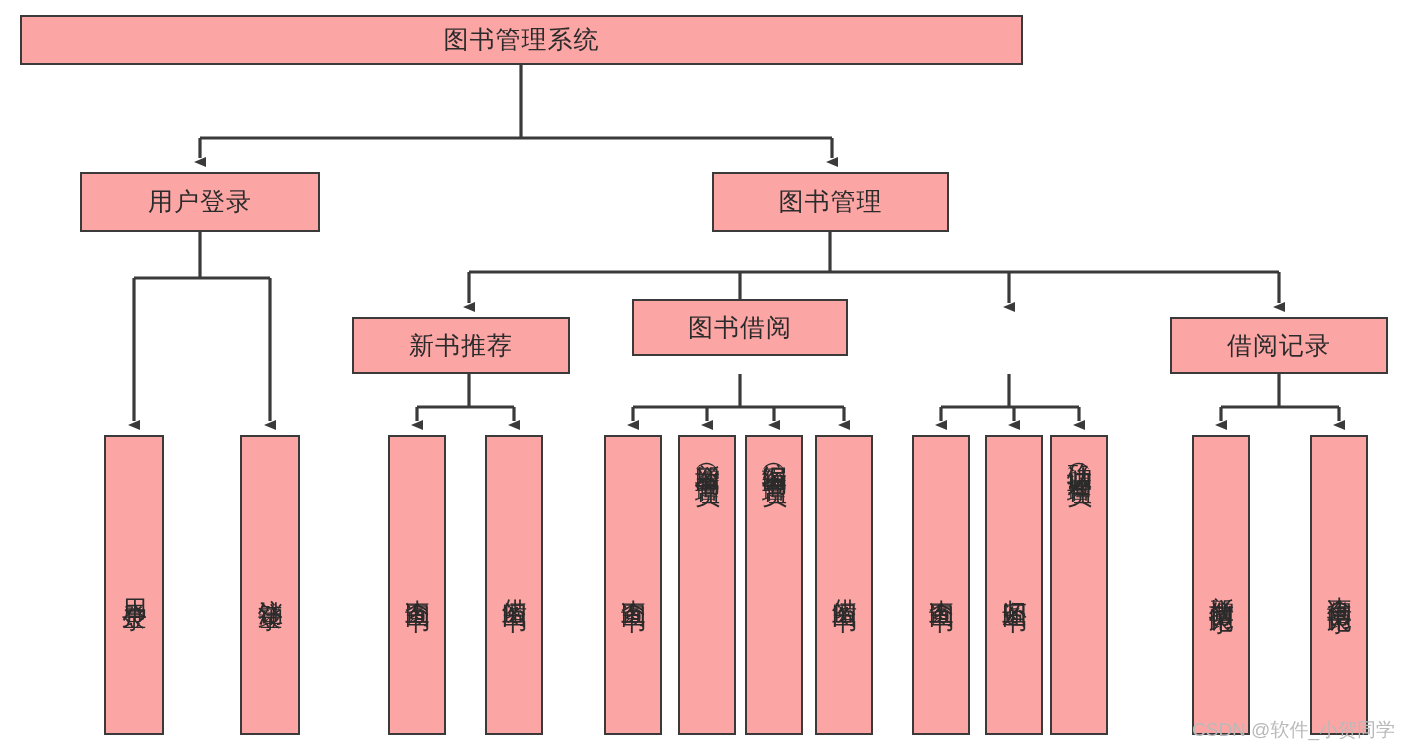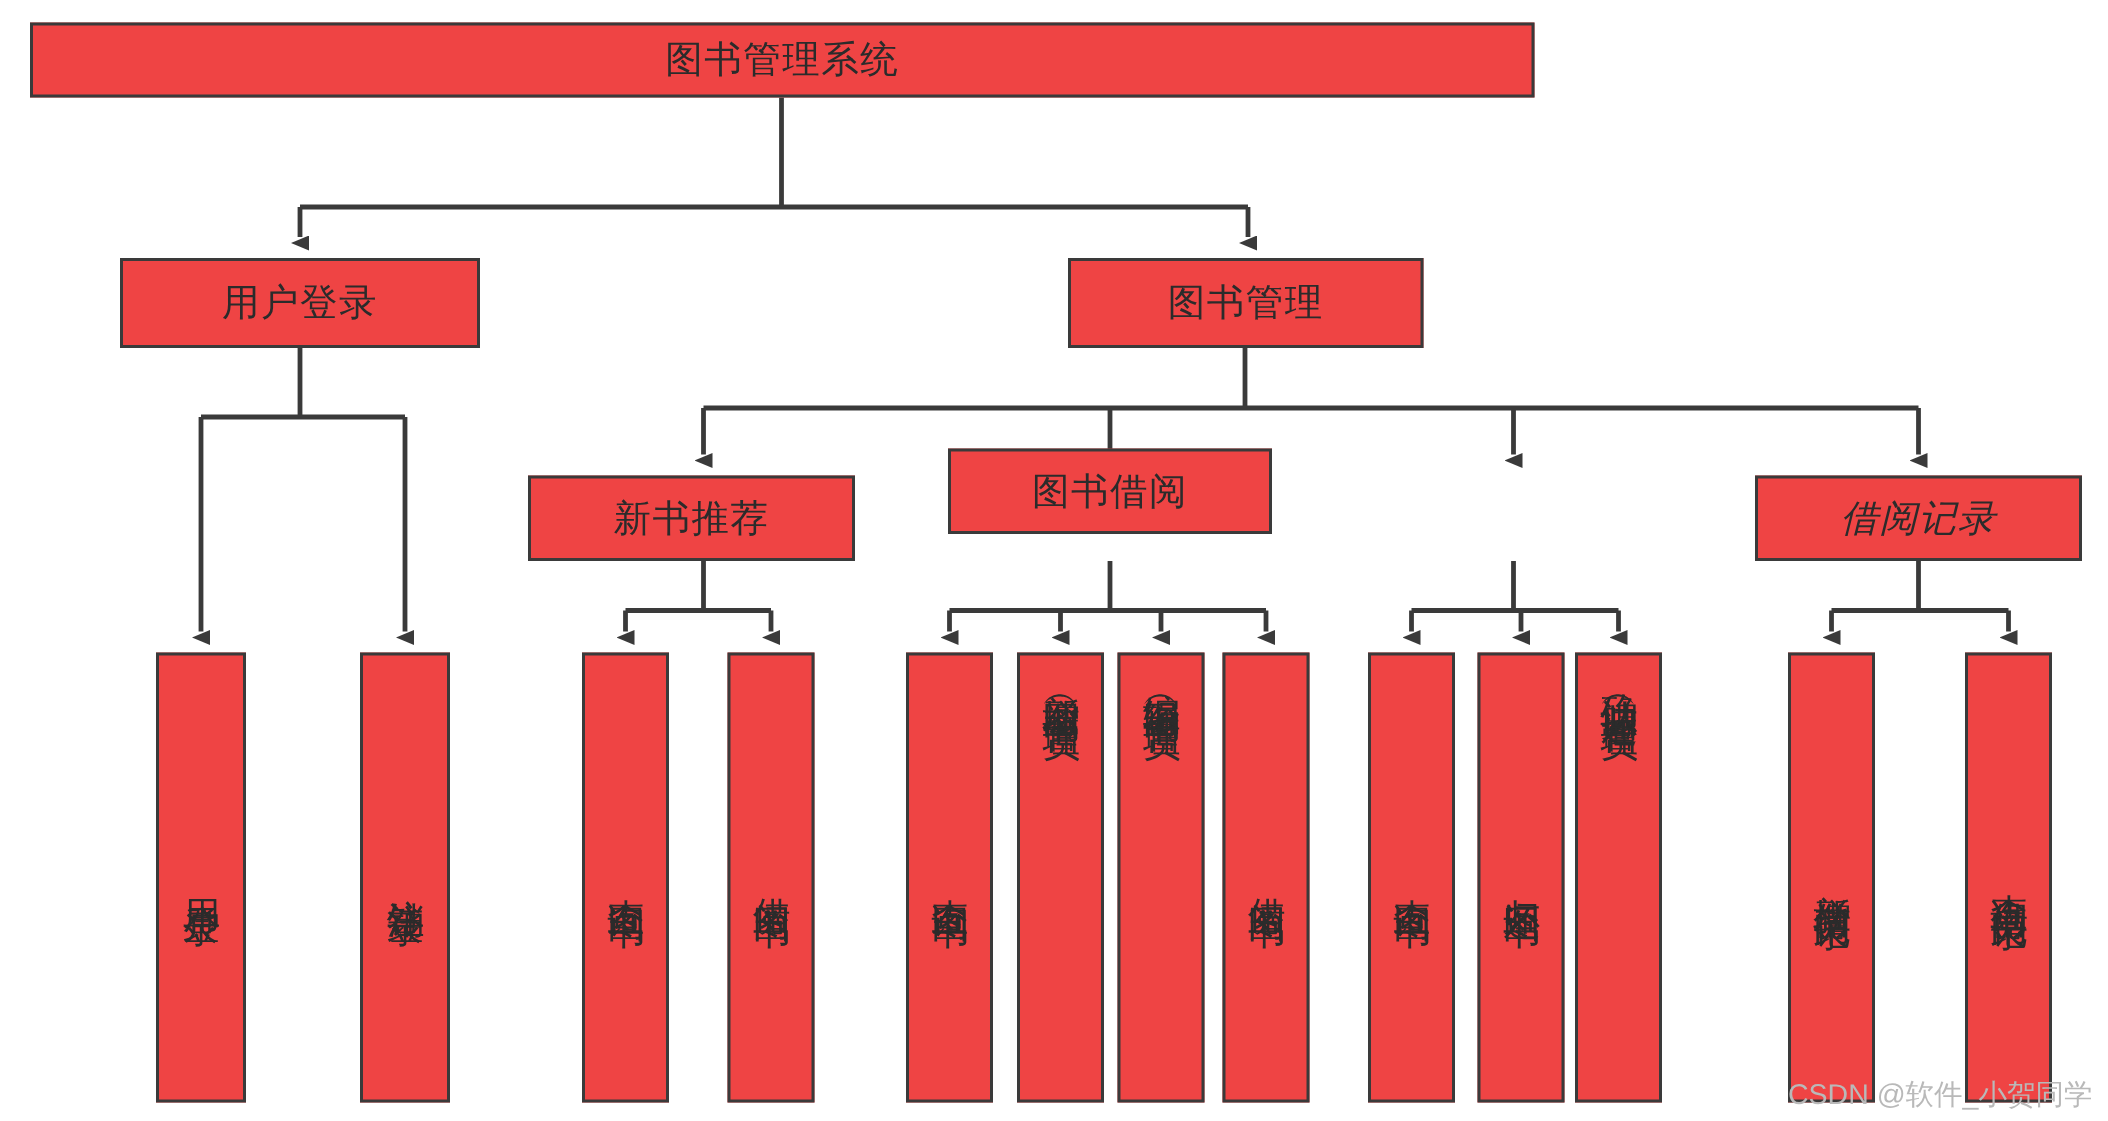--- a/index.html
+++ b/index.html
@@ -14,21 +14,21 @@
     position: relative;
     width: 1405px;
     height: 747px;
     background: #ffffff;
     overflow: hidden;
   }
   .node {
     position: absolute;
     box-sizing: border-box;
     border: 2.5px solid #3a3a3a;
-    background: #ef4444;
+    background: #fca5a5;
     display: flex;
     align-items: center;
     justify-content: center;
     color: #2b2b2b;
     z-index: 3;
   }
   .node-h {
     font-size: 25px;
     letter-spacing: 1px;
     line-height: 1.2;
@@ -122,21 +122,21 @@
     </g>
   </svg>
 
   <div class="node node-h" style="left:20px; top:15px; width:1003px; height:50px;">图书管理系统</div>
 
   <div class="node node-h" style="left:80px; top:172px; width:240px; height:60px;">用户登录</div>
   <div class="node node-h" style="left:712px; top:172px; width:237px; height:60px;">图书管理</div>
 
   <div class="node node-h" style="left:352px; top:317px; width:218px; height:57px;">新书推荐</div>
   <div class="node node-h" style="left:632px; top:299px; width:216px; height:57px;">图书借阅</div>
-  <div class="node node-h" style="left:1170px; top:317px; width:218px; height:57px;font-style:italic;">借阅记录</div>
+  <div class="node node-h" style="left:1170px; top:317px; width:218px; height:57px;">借阅记录</div>
 
   <div class="node node-v center-v" style="left:104px; top:435px; width:60px; height:300px;">用户登录</div>
   <div class="node node-v center-v" style="left:240px; top:435px; width:60px; height:300px;">注销登录</div>
 
   <div class="node node-v center-v" style="left:388px; top:435px; width:58px; height:300px;">查询图书</div>
   <div class="node node-v center-v" style="left:485px; top:435px; width:58px; height:300px;">借阅图书</div>
 
   <div class="node node-v center-v" style="left:604px; top:435px; width:58px; height:300px;">查询图书</div>
   <div class="node node-v" style="left:678px; top:435px; width:58px; height:300px;">新增图书（管理员）</div>
   <div class="node node-v" style="left:745px; top:435px; width:58px; height:300px;">编辑图书（管理员）</div>

